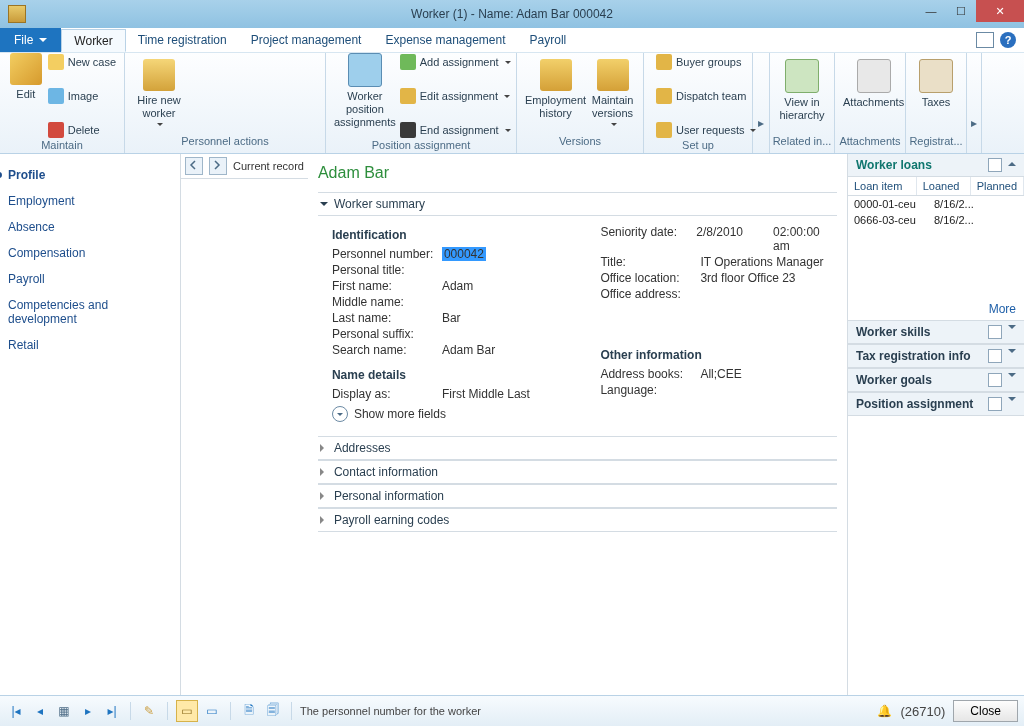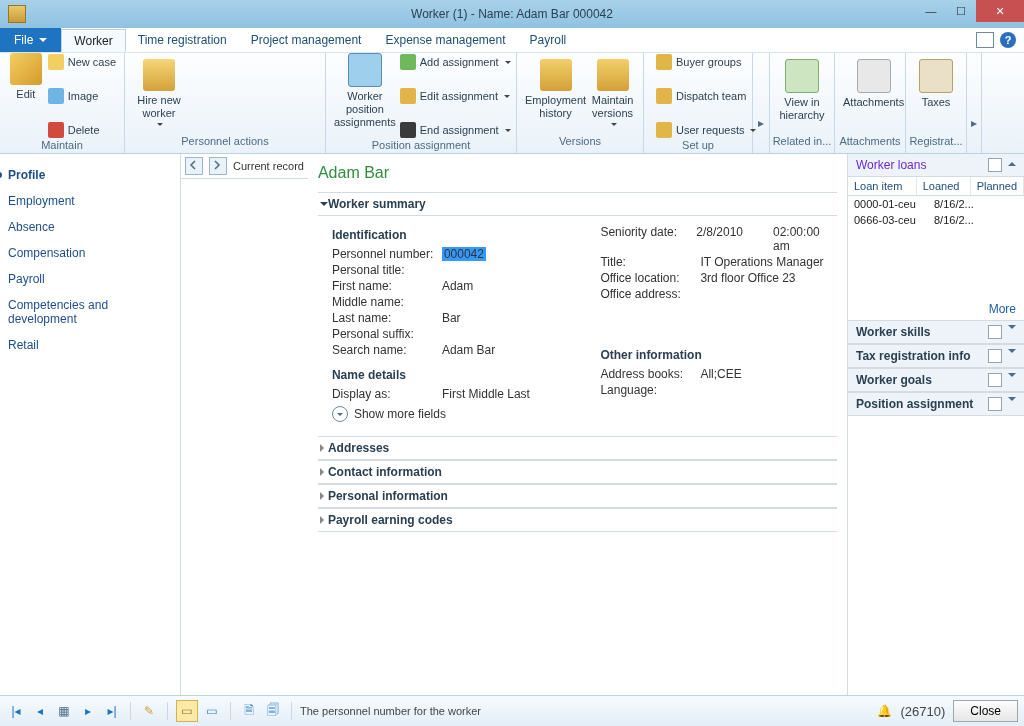--- a/index.html
+++ b/index.html
@@ -30,36 +30,36 @@
 .content{flex:1;display:flex;background:#FFF;min-height:0}
 .leftnav{width:180px;border-right:1px solid #D4DCE3;padding:8px 0}
 .nav-item{padding:6px 8px;color:#1E4E8C;cursor:pointer;font-size:12px;display:flex;align-items:center;gap:6px}
 .nav-item.active{font-weight:bold;color:#1E4E8C}
 .nav-item.active:before{content:"";width:6px;height:6px;background:#1E4E8C;border-radius:50%;margin-left:-12px}
 .main{flex:1;display:flex;flex-direction:row;min-width:0}
 .curbar{height:24px;border-bottom:1px solid #D4DCE3;display:flex;align-items:center;padding:0 4px;gap:6px;font-size:11px;color:#333}
 .curbar .nav-ic{width:16px;height:16px;display:inline-block;border:1px solid #9FB6C9;background:#EAF2F9}
 .detail{flex:1;overflow:auto;padding:6px 10px}
 .wname{color:#2D8E3C;font-size:16px;padding:4px 0 10px}
-.sect-head{display:flex;align-items:center;font-weight:bold;color:#2A3F50;border-top:1px solid #D4DCE3;border-bottom:1px solid #D4DCE3;padding:4px 2px;font-size:12px;cursor:pointer}
+.sect-head{display:flex;align-items:center;gap:6px;font-weight:normal;color:#2A3F50;border-top:1px solid #D4DCE3;border-bottom:1px solid #D4DCE3;padding:4px 2px;font-size:12px;cursor:pointer}
 .sect-head .tri{width:0;height:0;border:4px solid transparent}
 .tri.open{border-top-color:#2A3F50;margin-top:3px}
 .tri.closed{border-left-color:#888}
 .sect-body{display:flex;padding:8px 0 14px 14px;gap:40px;font-size:12px}
 .field-col .group-title{font-weight:bold;color:#2A3F50;padding:4px 0}
 .field-row{display:flex;padding:1px 0}
 .field-row .lbl{width:110px;color:#333}
 .field-row .val{color:#333}
 .linkv{color:#1E5FA8}
 .hl{background:#3399FF;color:#fff;padding:0 2px}
 .show-more{display:flex;align-items:center;gap:6px;color:#333;padding:4px 0 0 0;font-size:12px}
 .chev{width:14px;height:14px;border:1px solid #6B8AA4;border-radius:50%;display:flex;align-items:center;justify-content:center}
 .chev:after{content:"";border:3px solid transparent;border-top-color:#4C6B85;margin-top:3px}
 .rightpane{width:176px;border-left:1px solid #D4DCE3;display:flex;flex-direction:column;font-size:12px}
-.rp-head{background:#EDF3F8;border-bottom:1px solid #D4DCE3;padding:4px 8px;font-weight:normal;color:#6d28d9;display:flex;align-items:center;justify-content:space-between}
+.rp-head{background:#EDF3F8;border-bottom:1px solid #D4DCE3;padding:4px 8px;font-weight:bold;color:#0f766e;display:flex;align-items:center;justify-content:space-between}
 .rp-icons{display:flex;gap:6px}
 .rp-ic{width:12px;height:12px;border:1px solid #8FA6BA;background:#fff}
 .rp-chev{width:0;height:0;border:4px solid transparent;border-top-color:#4C6B85}
 .loans-hdr{display:flex;border-bottom:1px solid #D4DCE3;color:#1E4E79;font-size:11px}
 .loans-hdr div{padding:3px 6px;border-right:1px solid #E0E7EE}
 .loan-row{display:flex;font-size:11px}
 .loan-row div{padding:2px 6px}
 .c1{width:68px;overflow:hidden;text-overflow:ellipsis;white-space:nowrap}
 .c2{width:50px;overflow:hidden;white-space:nowrap}
 .c3{flex:1}

